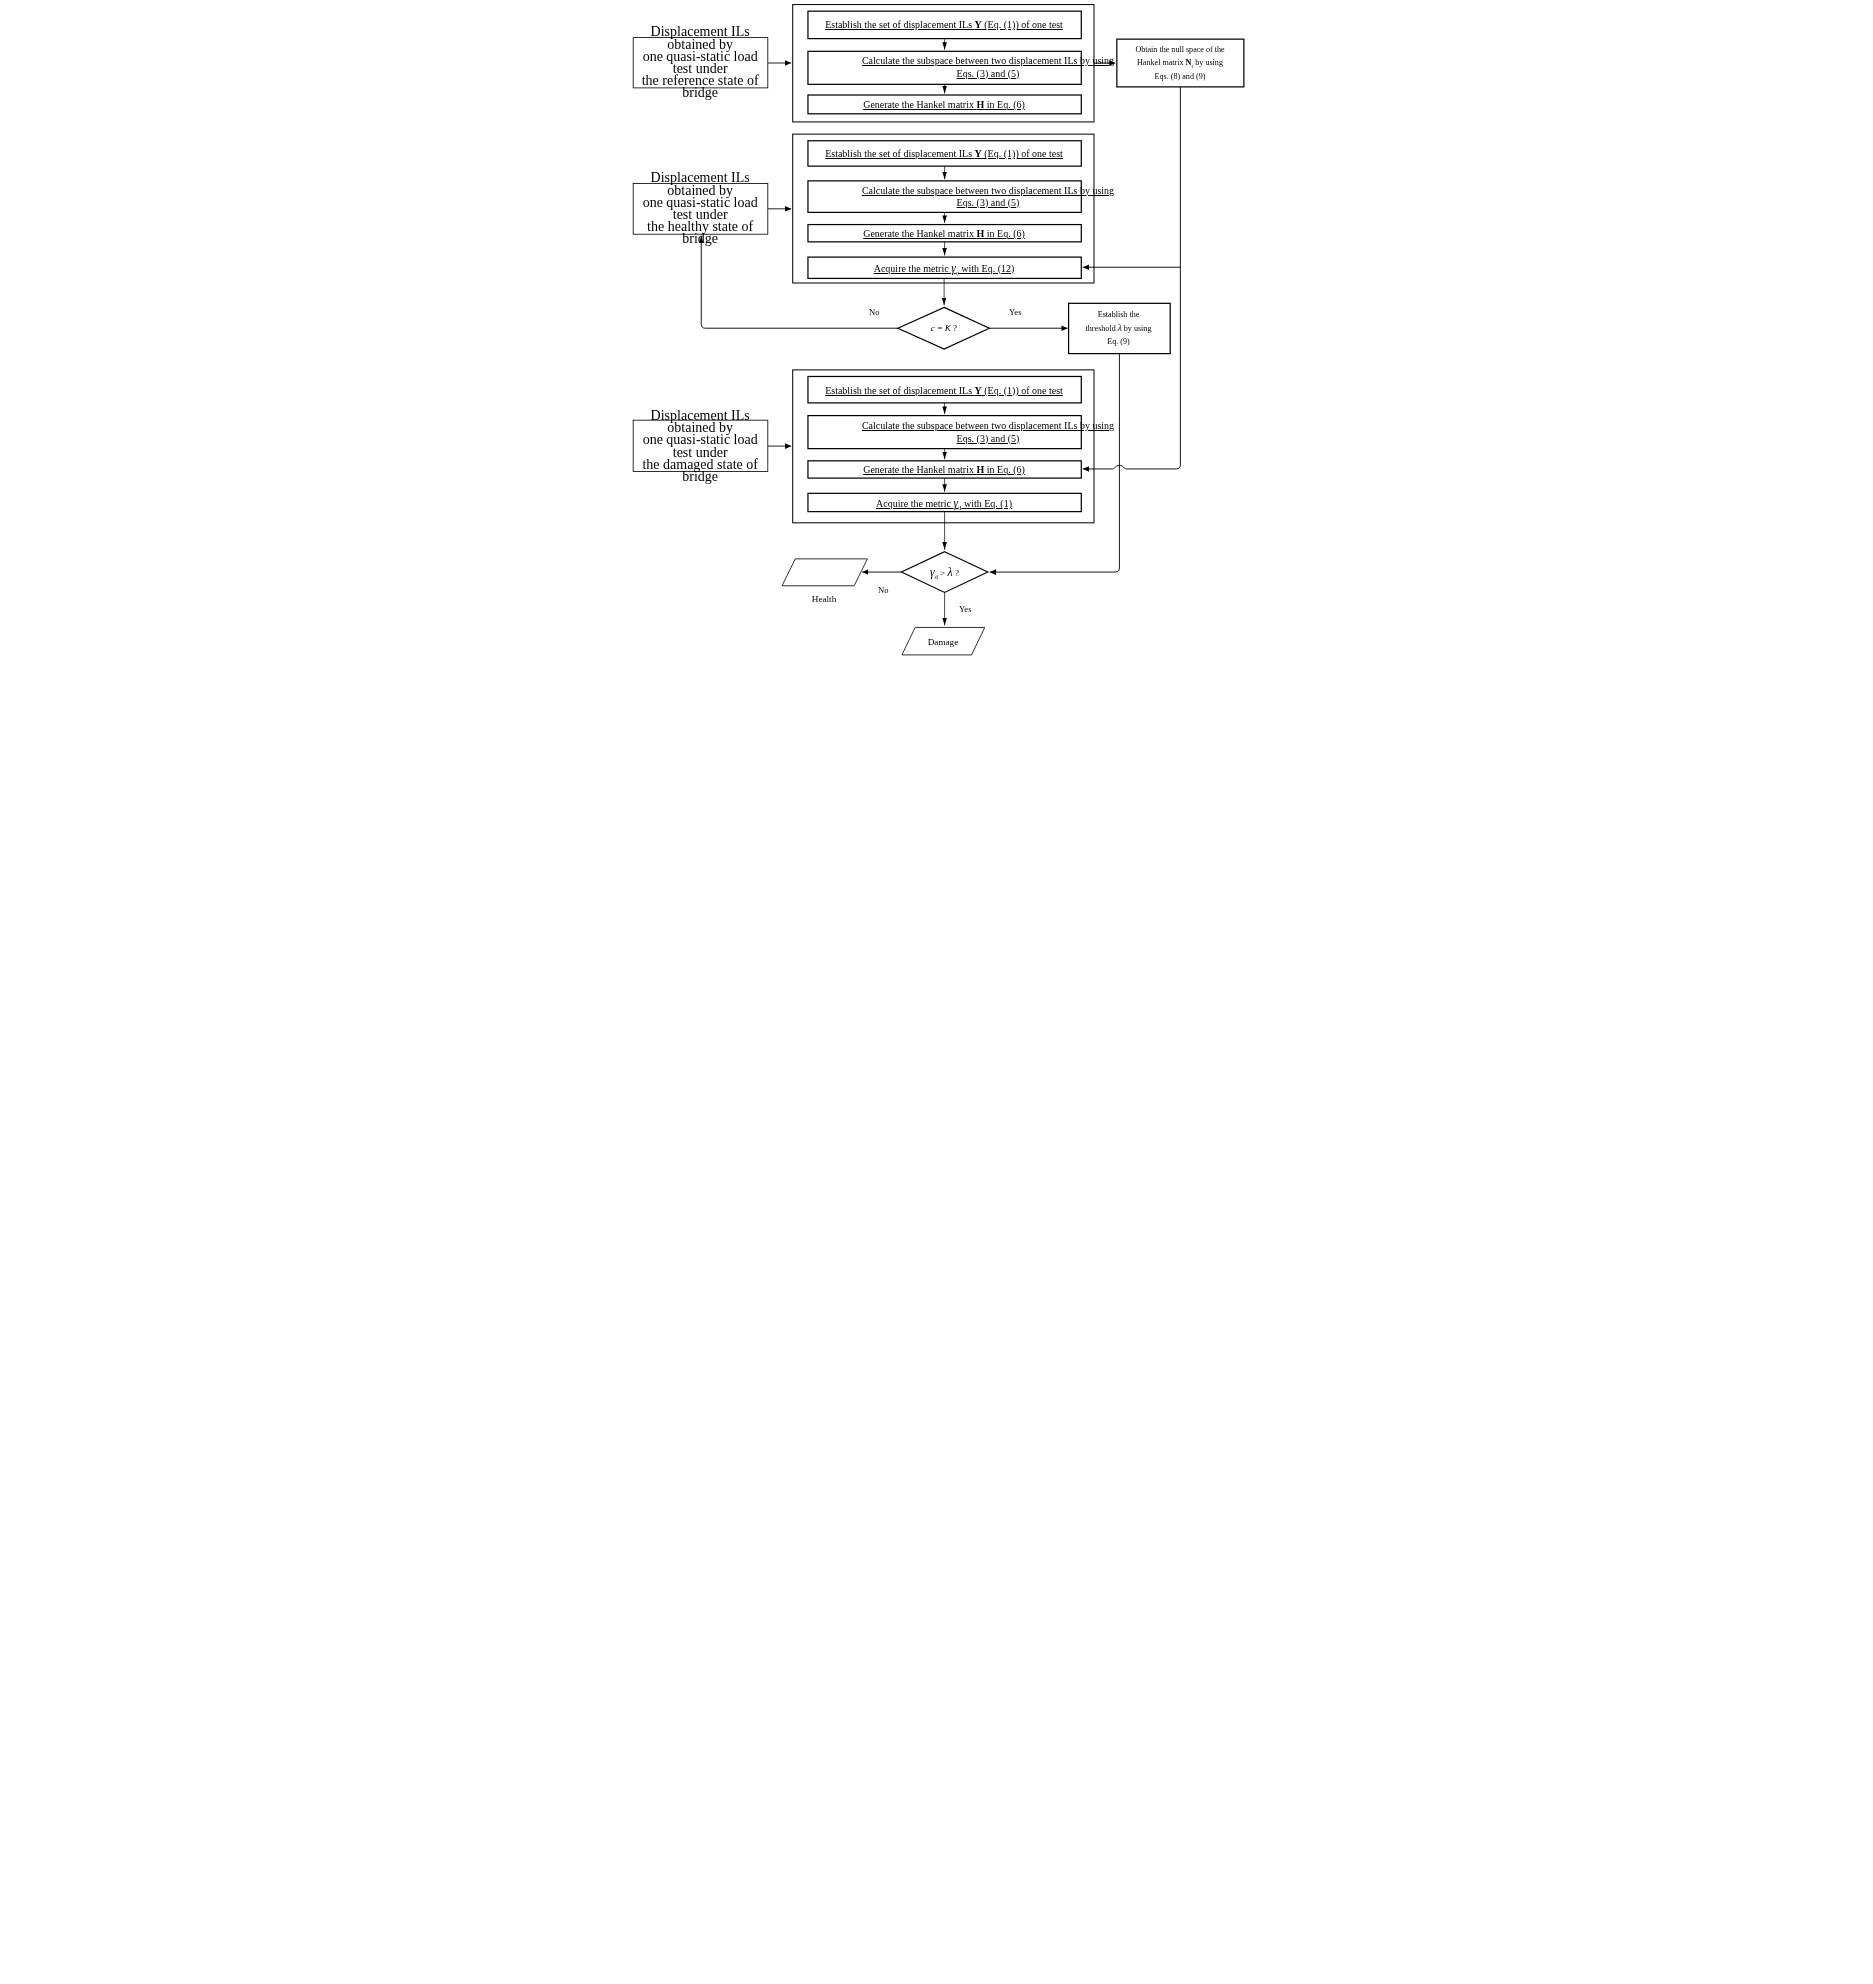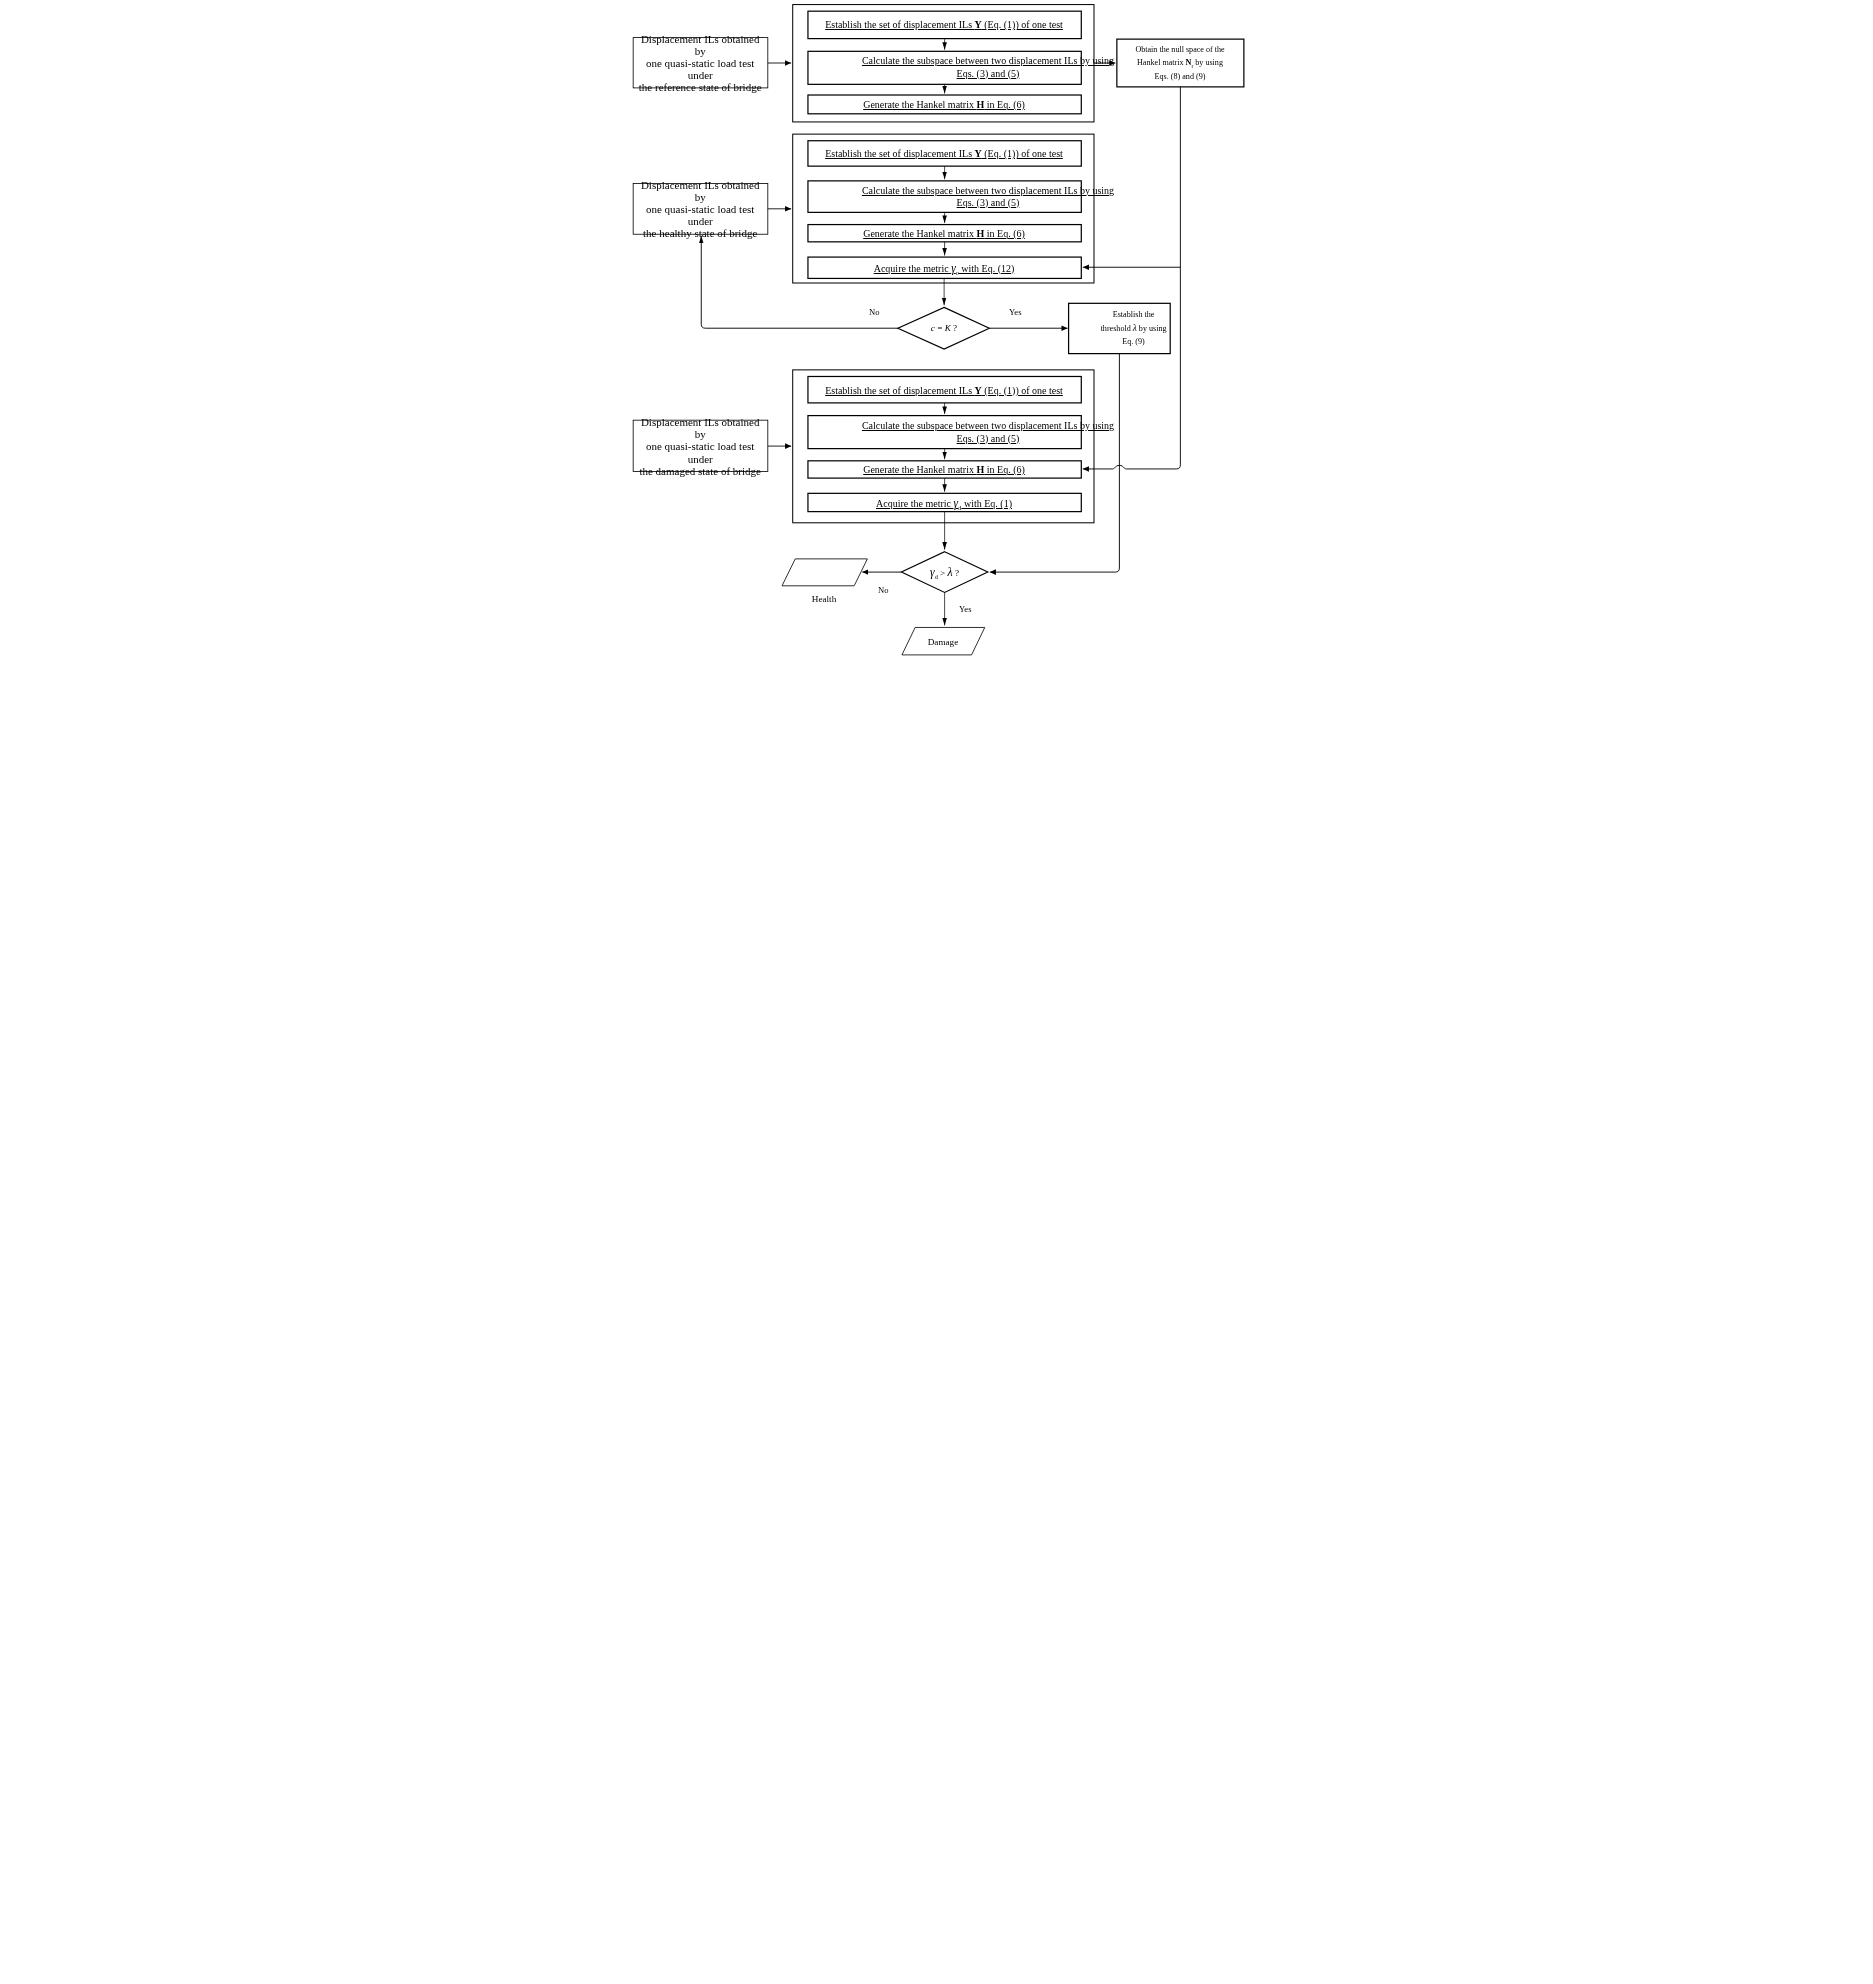--- a/index.html
+++ b/index.html
@@ -12,21 +12,21 @@
     color:#000;
   }
   #shapes{position:absolute;left:0;top:0;width:624px;height:661px;}
   .txt{
     position:absolute;
     display:flex;align-items:center;justify-content:center;
     text-align:center;
     color:#000;
     pointer-events:none;
   }
-  .f16{font-size:11px;line-height:12.2px;}
+  .f16{font-size:14px;line-height:12.2px;}
   .f16 .ln{display:block;}
   .nul{font-size:8.1px;line-height:13.2px;}
   .nul .ln{display:block;}
   .thr{font-size:8.1px;line-height:13.7px;}
   .thr .ln{display:block;}
   .f18{font-size:10px;text-decoration:underline;}
   .two{line-height:12.2px;padding-left:44px;}
   .two .ln{display:block;}
   .b{font-weight:bold;}
   .gsym{font-style:italic;font-size:1.15em;}
@@ -181,21 +181,21 @@
   <div class="txt d1t" style="left:279px;top:320px;width:81px;height:16.3px;">
     <span><i>c</i><span> = </span><i>K</i><span> ?</span></span>
   </div>
   <div class="txt lbl" style="left:235px;top:305px;width:29.5px;height:13.2px;">
       <span>No</span>
     </div>
   <div class="txt lbl" style="left:376px;top:305px;width:29.5px;height:13.2px;">
       <span>Yes</span>
     </div>
 
-  <div class="txt thr" style="left:446px;top:305px;width:96px;height:47px;justify-content:flex-end;">
+  <div class="txt thr" style="left:446px;top:305px;width:96px;height:47px;">
     <span>
       <span class="ln">Establish the</span>
       <span class="ln"><span>threshold </span><span class="gsym">λ</span><span>  by using</span></span>
       <span class="ln">Eq. (9)</span>
     </span>
   </div>
 
   <div class="txt f18" style="left:185px;top:377px;width:269px;height:26.4px;">
     <span><span>Establish the set of displacement ILs </span><span class="b">Y</span><span> (Eq. (1)) of one test</span></span>
   </div>

